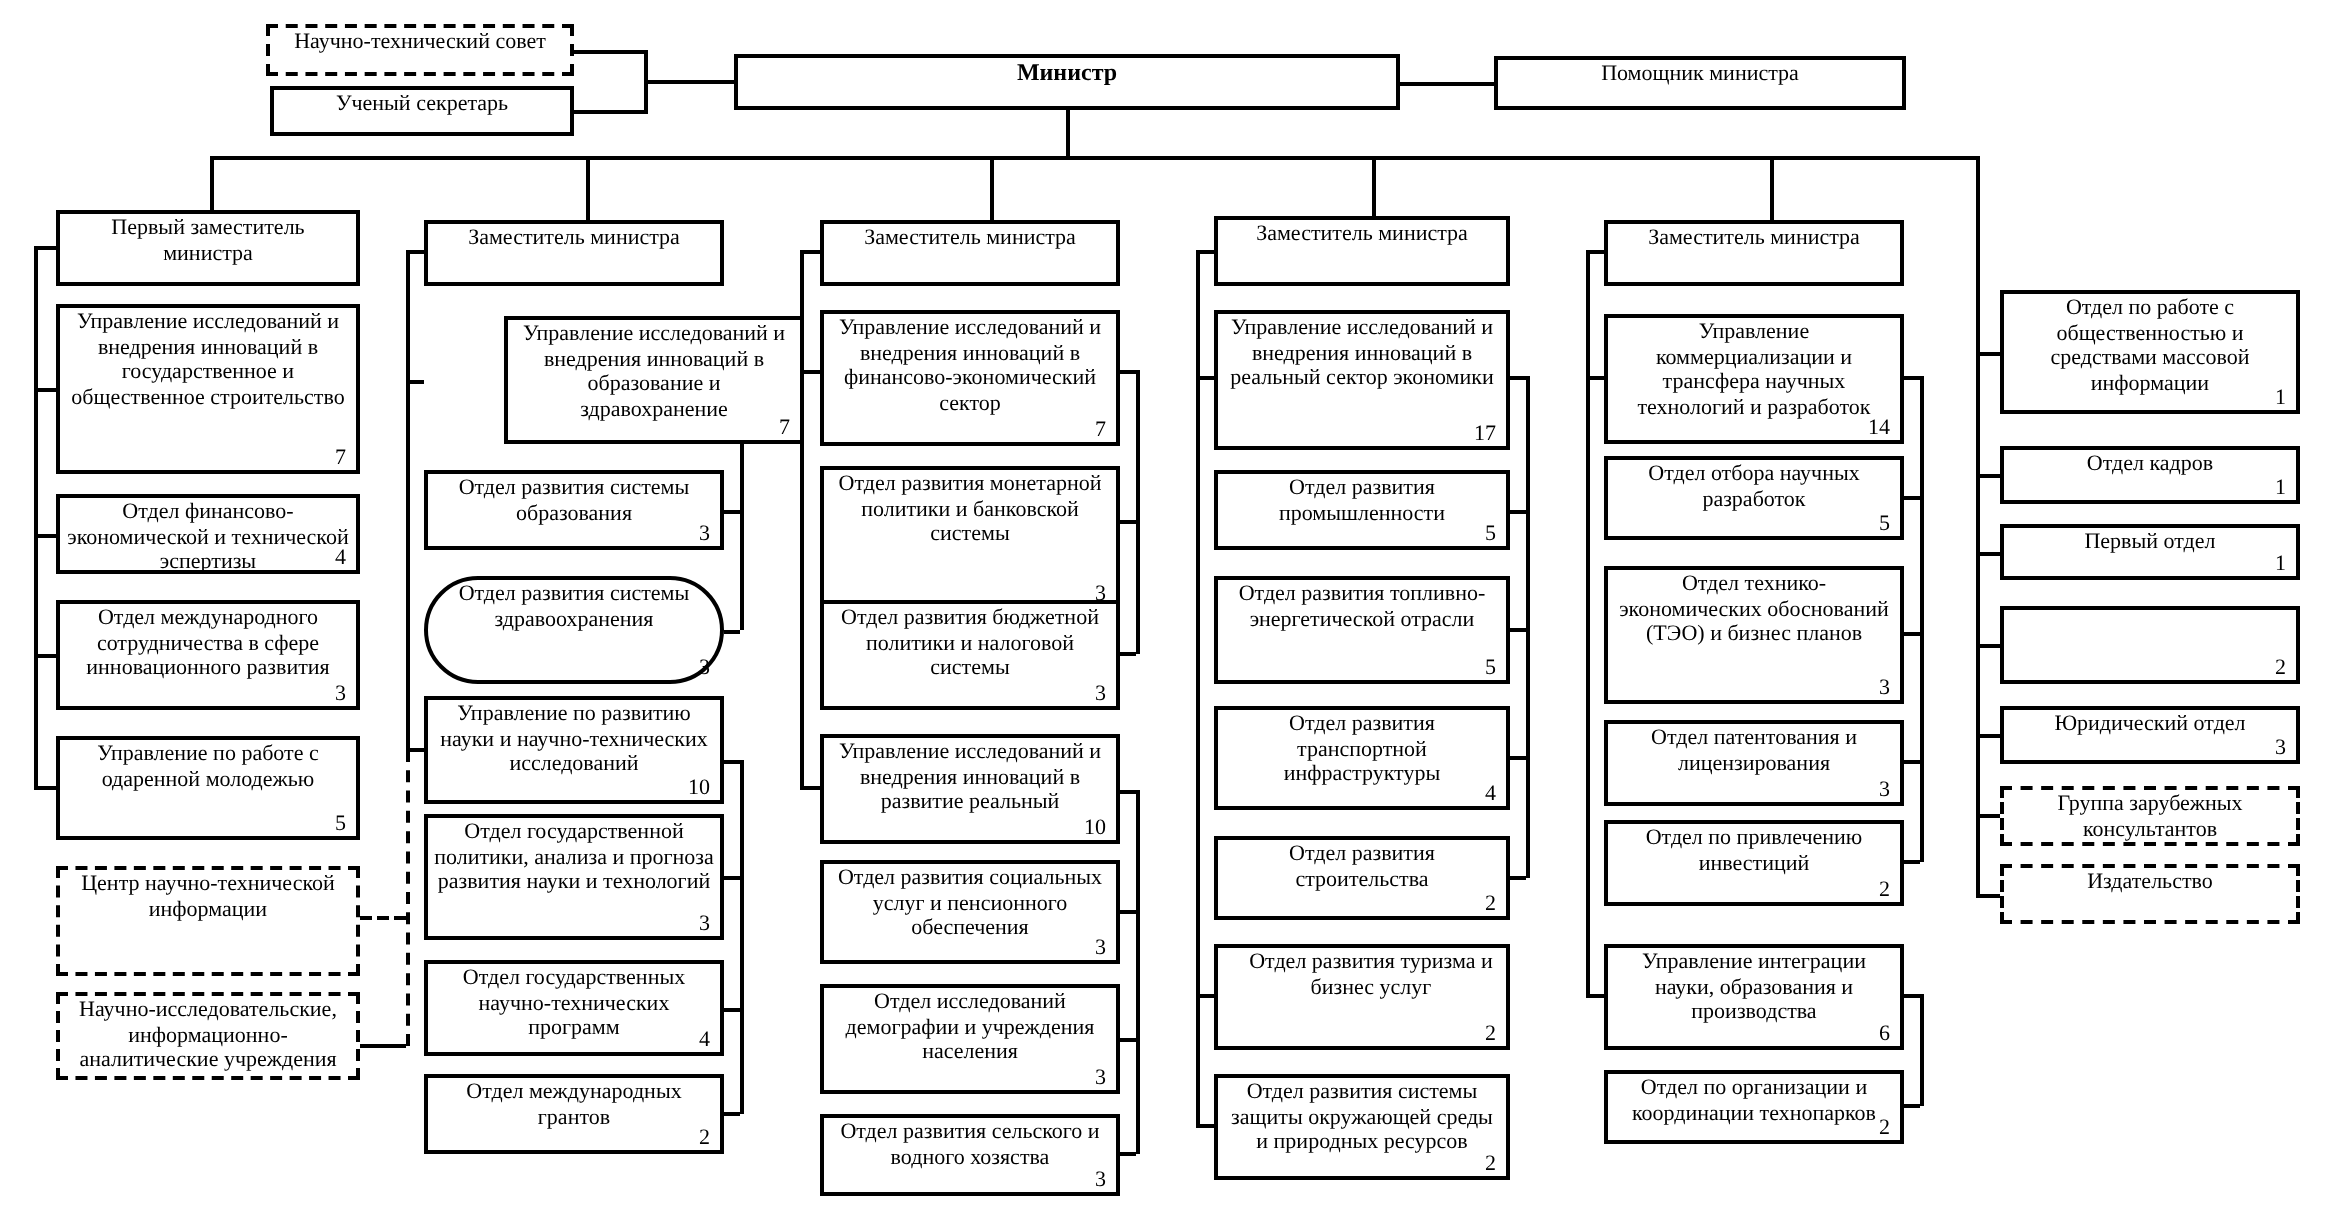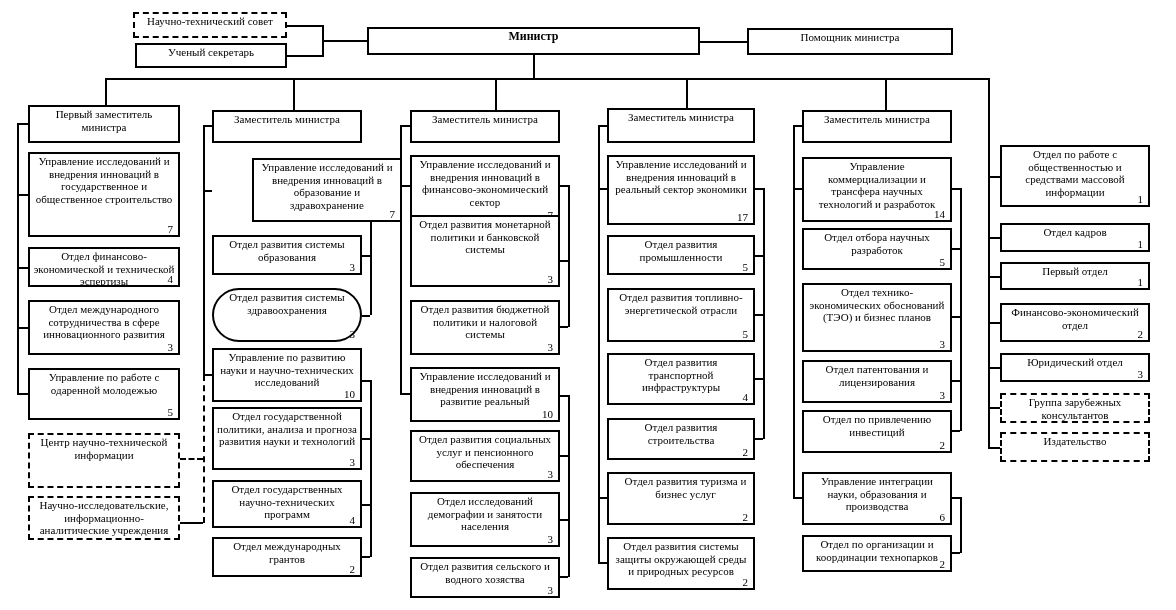--- a/index.html
+++ b/index.html
@@ -173,38 +173,38 @@
       <span class="lab">Отдел международных грантов</span>
       <span class="cnt">2</span>
     </div>
     <div class="node" style="left: 410px; top: 110px; width: 150px; height: 33px;">
       <span class="lab">Заместитель министра</span>
     </div>
     <div class="node" style="left: 410px; top: 155px; width: 150px; height: 68px;">
       <span class="lab">Управление исследований и внедрения инноваций в финансово-экономический сектор</span>
       <span class="cnt">7</span>
     </div>
-    <div class="node" style="left: 410px; top: 215px; width: 150px; height: 72px;">
+    <div class="node" style="left: 410px; top: 233px; width: 150px; height: 72px;">
       <span class="lab">Отдел развития монетарной политики и банковской системы</span>
       <span class="cnt">3</span>
     </div>
     <div class="node" style="left: 410px; top: 300px; width: 150px; height: 55px;">
       <span class="lab">Отдел развития бюджетной политики и налоговой системы</span>
       <span class="cnt">3</span>
     </div>
     <div class="node" style="left: 410px; top: 367px; width: 150px; height: 55px;">
       <span class="lab">Управление исследований и внедрения инноваций в развитие реальный</span>
       <span class="cnt">10</span>
     </div>
     <div class="node" style="left: 410px; top: 430px; width: 150px; height: 52px;">
       <span class="lab">Отдел развития социальных услуг и пенсионного обеспечения</span>
       <span class="cnt">3</span>
     </div>
     <div class="node" style="left: 410px; top: 492px; width: 150px; height: 55px;">
-      <span class="lab">Отдел исследований демографии и занятости населения</span>
+      <span class="lab">Отдел исследований демографии и учреждения населения</span>
       <span class="cnt">3</span>
     </div>
     <div class="node" style="left: 410px; top: 557px; width: 150px; height: 41px;">
       <span class="lab">Отдел развития сельского и водного хозяства</span>
       <span class="cnt">3</span>
     </div>
     <div class="node" style="left: 607px; top: 108px; width: 148px; height: 35px;">
       <span class="lab">Заместитель министра</span>
     </div>
     <div class="node" style="left: 607px; top: 155px; width: 148px; height: 70px;">
@@ -272,21 +272,20 @@
     </div>
     <div class="node" style="left: 1000px; top: 223px; width: 150px; height: 29px;">
       <span class="lab">Отдел кадров</span>
       <span class="cnt">1</span>
     </div>
     <div class="node" style="left: 1000px; top: 262px; width: 150px; height: 28px;">
       <span class="lab">Первый отдел</span>
       <span class="cnt">1</span>
     </div>
     <div class="node" style="left: 1000px; top: 303px; width: 150px; height: 39px;">
-      <span class="lab">Финансово-экономический отдел</span>
       <span class="cnt">2</span>
     </div>
     <div class="node" style="left: 1000px; top: 353px; width: 150px; height: 29px;">
       <span class="lab">Юридический отдел</span>
       <span class="cnt">3</span>
     </div>
     <div class="node dashed" style="left: 1000px; top: 393px; width: 150px; height: 30px;">
       <span class="lab">Группа зарубежных консультантов</span>
     </div>
     <div class="node dashed" style="left: 1000px; top: 432px; width: 150px; height: 30px;">

